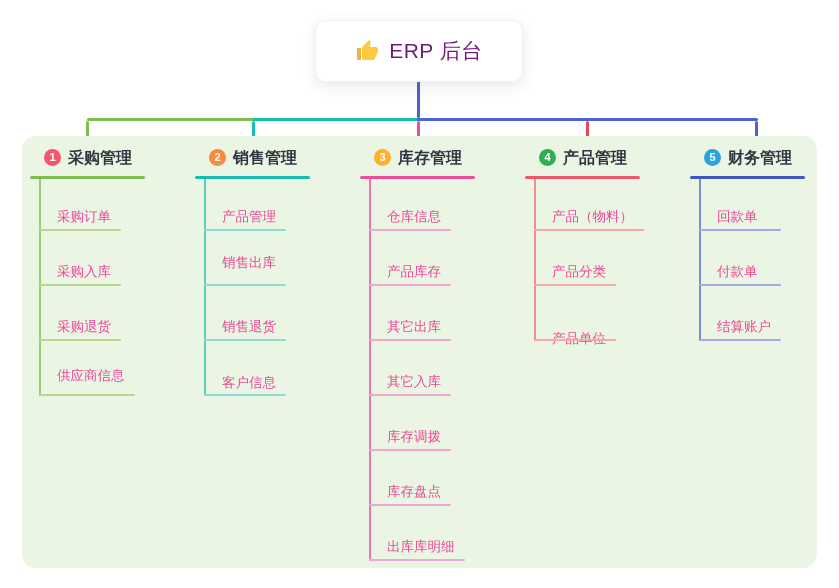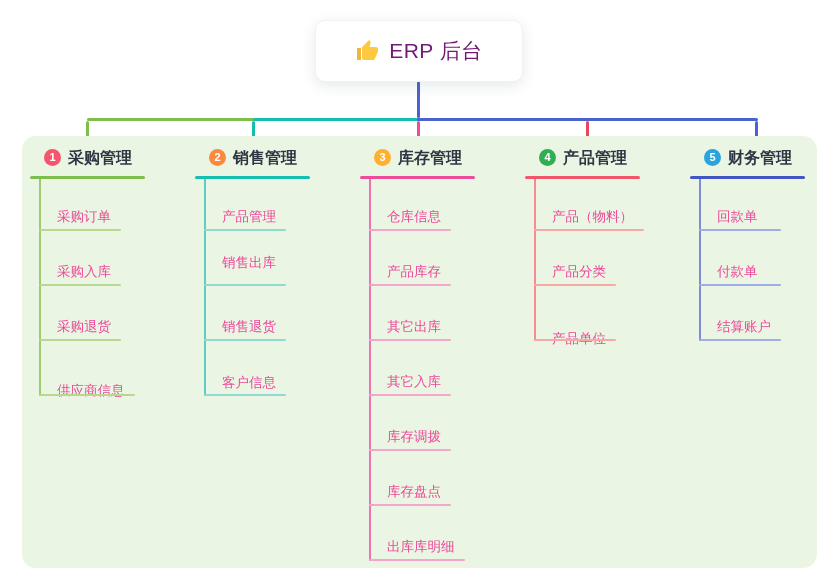--- a/index.html
+++ b/index.html
@@ -83,21 +83,21 @@
     </div>
     <div class="header-underline" style="background: rgb(126, 190, 79);"></div>
     <div class="branch-vline" style="background: rgb(156, 203, 114); height: 217px;"></div>
     <div class="children">
           <div class="child" style="top: 60px;"><span class="child-label">采购订单</span></div>
           <div class="child-underline" style="top: 83px; width: 82px; background: rgb(180, 217, 143);"></div>
           <div class="child" style="top: 115px;"><span class="child-label">采购入库</span></div>
           <div class="child-underline" style="top: 138px; width: 82px; background: rgb(180, 217, 143);"></div>
           <div class="child" style="top: 170px; text-align: center;"><span class="child-label">采购退货</span></div>
           <div class="child-underline" style="top: 193px; width: 82px; background: rgb(180, 217, 143);"></div>
-          <div class="child" style="top: 234px;"><span class="child-label">供应商信息</span></div>
+          <div class="child" style="top: 219px;"><span class="child-label">供应商信息</span></div>
           <div class="child-underline" style="top: 248px; width: 96px; background: rgb(180, 217, 143);"></div>
         </div>
   </div>
 
   <div class="branch" style="left: 195px;">
     <div class="branch-header">
       <span class="badge" style="background: rgb(251, 138, 62);">2</span>
       <span class="branch-title">销售管理</span>
     </div>
     <div class="header-underline" style="background: rgb(20, 191, 178);"></div>

